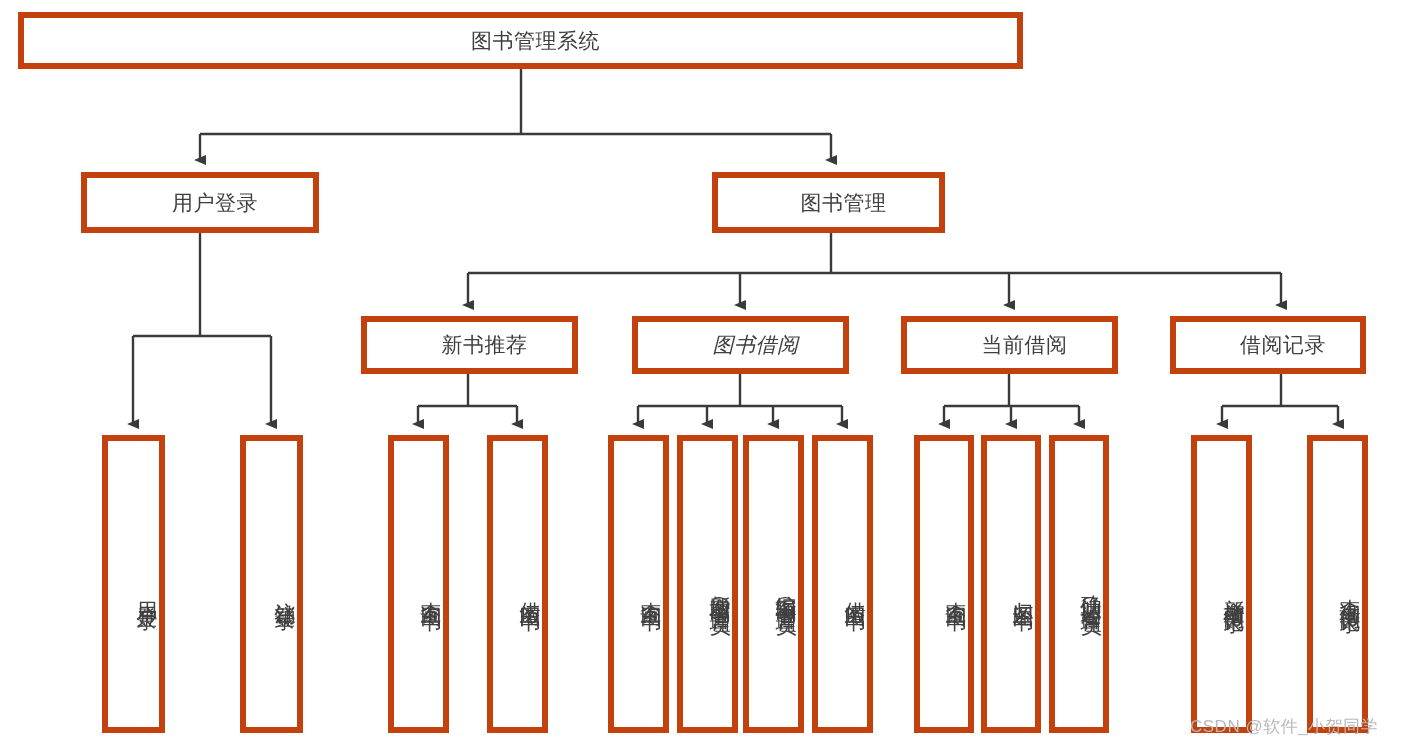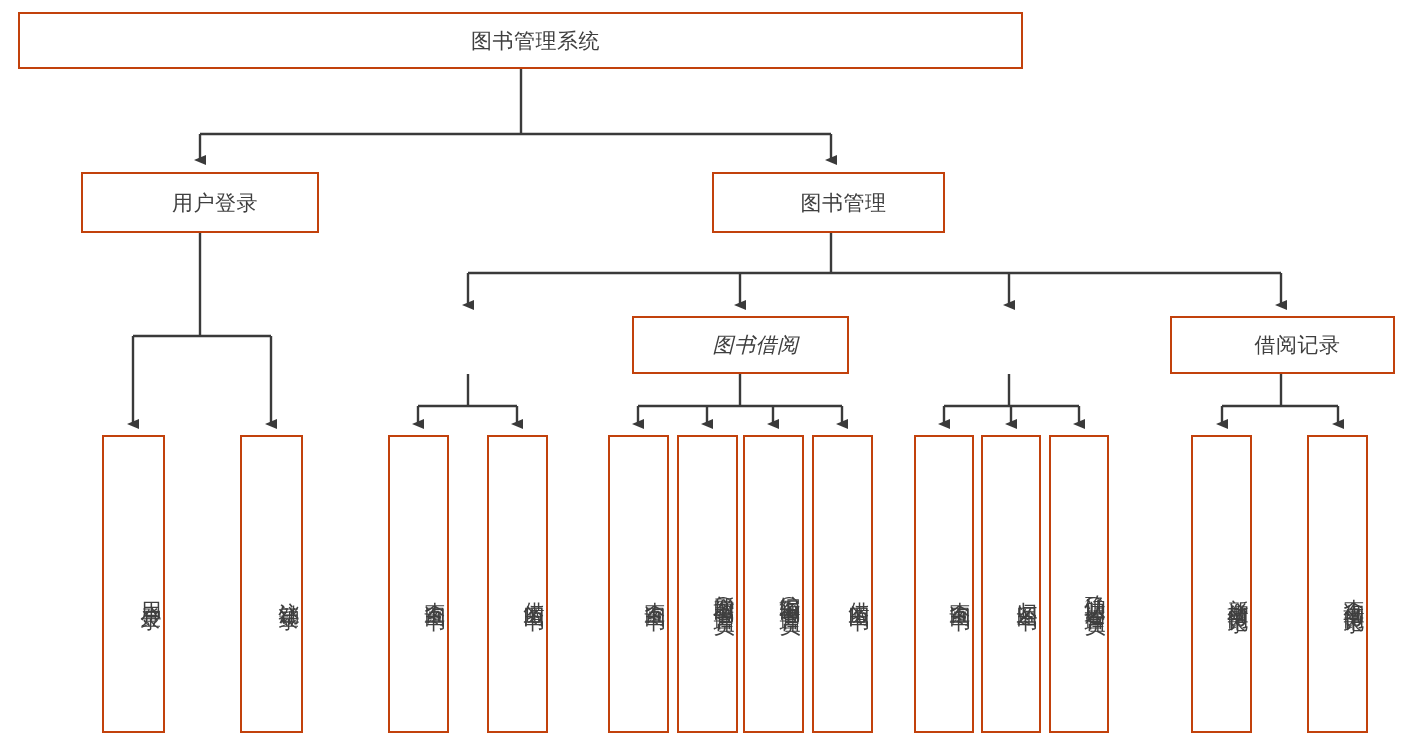--- a/index.html
+++ b/index.html
@@ -21,21 +21,21 @@
     position: absolute;
     left: 0;
     top: 0;
     width: 1405px;
     height: 747px;
     pointer-events: none;
   }
   .node {
     position: absolute;
     box-sizing: border-box;
-    border: 2px solid #c2410c;
+    border: 6px solid #c2410c;
     background: #ffffff;
     display: flex;
     align-items: center;
     justify-content: center;
     color: #3f3f3f;
     font-size: 21px;
     line-height: 1.12;
     text-align: center;
     letter-spacing: 0.5px;
     padding-left: 30px;
@@ -122,24 +122,30 @@
     <span>图书管理系统</span>
   </div>
 
   <div class="node horiz" style="left:81px; top:172px; width:238px; height:61px;">
     <span>用户登录</span>
   </div>
   <div class="node horiz" style="left:712px; top:172px; width:233px; height:61px;text-align:center;">
     <span>图书管理</span>
   </div>
 
+  <div class="node horiz" style="left:361px; top:316px; width:217px; height:58px;">
+    <span>新书推荐</span>
+  </div>
   <div class="node horiz" style="left:632px; top:316px; width:217px; height:58px;font-style:italic;">
     <span>图书借阅</span>
   </div>
-  <div class="node horiz" style="left:1170px; top:316px; width:225px; height:58px;">
+  <div class="node horiz" style="left:901px; top:316px; width:217px; height:58px;">
+    <span>当前借阅</span>
+  </div>
+  <div class="node horiz" style="left:1170px; top:316px; width:196px; height:58px;">
     <span>借阅记录</span>
   </div>
 
   <div class="node vert" style="left:102px; top:435px; width:63px; height:298px;">
     <span>用户登录</span>
   </div>
   <div class="node vert" style="left:240px; top:435px; width:63px; height:298px;">
     <span>注销登录</span>
   </div>
 
@@ -173,14 +179,15 @@
     <span>确认归还（管理员）</span>
   </div>
 
   <div class="node vert" style="left:1191px; top:435px; width:61px; height:298px;">
     <span>新增借阅记录</span>
   </div>
   <div class="node vert" style="left:1307px; top:435px; width:61px; height:298px;">
     <span>查询借阅记录</span>
   </div>
 
+  <div class="watermark" style="left:1190px; top:715px;">CSDN @软件_小贺同学</div>
 
 </div>
 
 </body></html>

